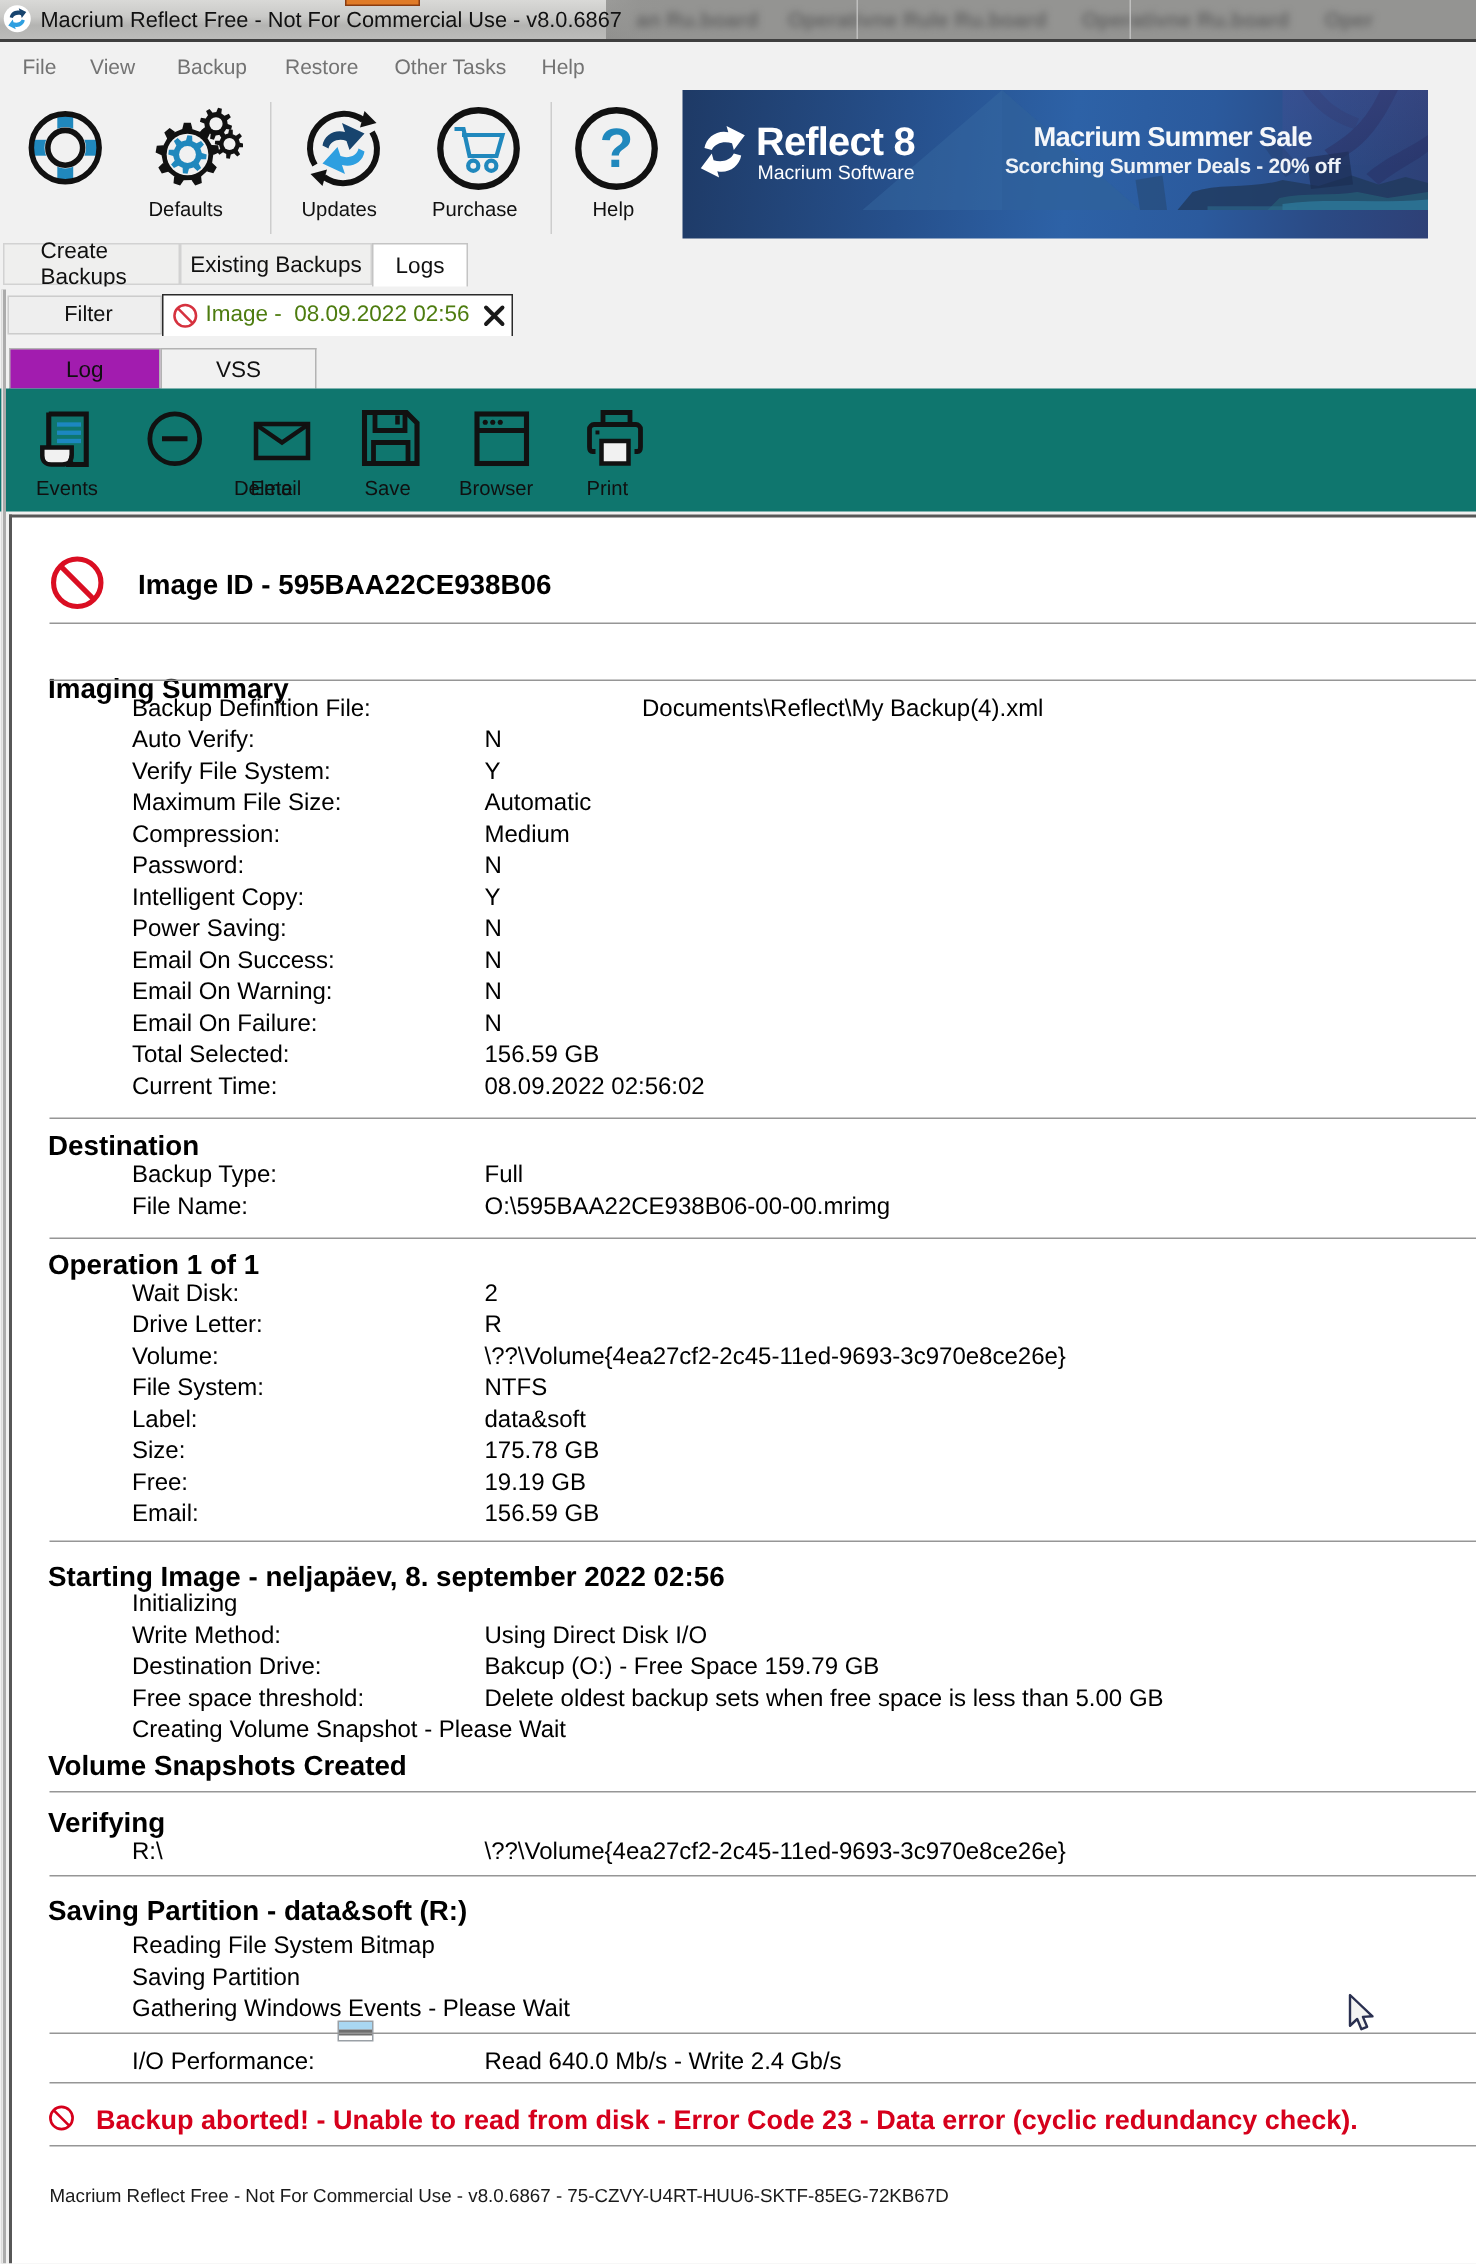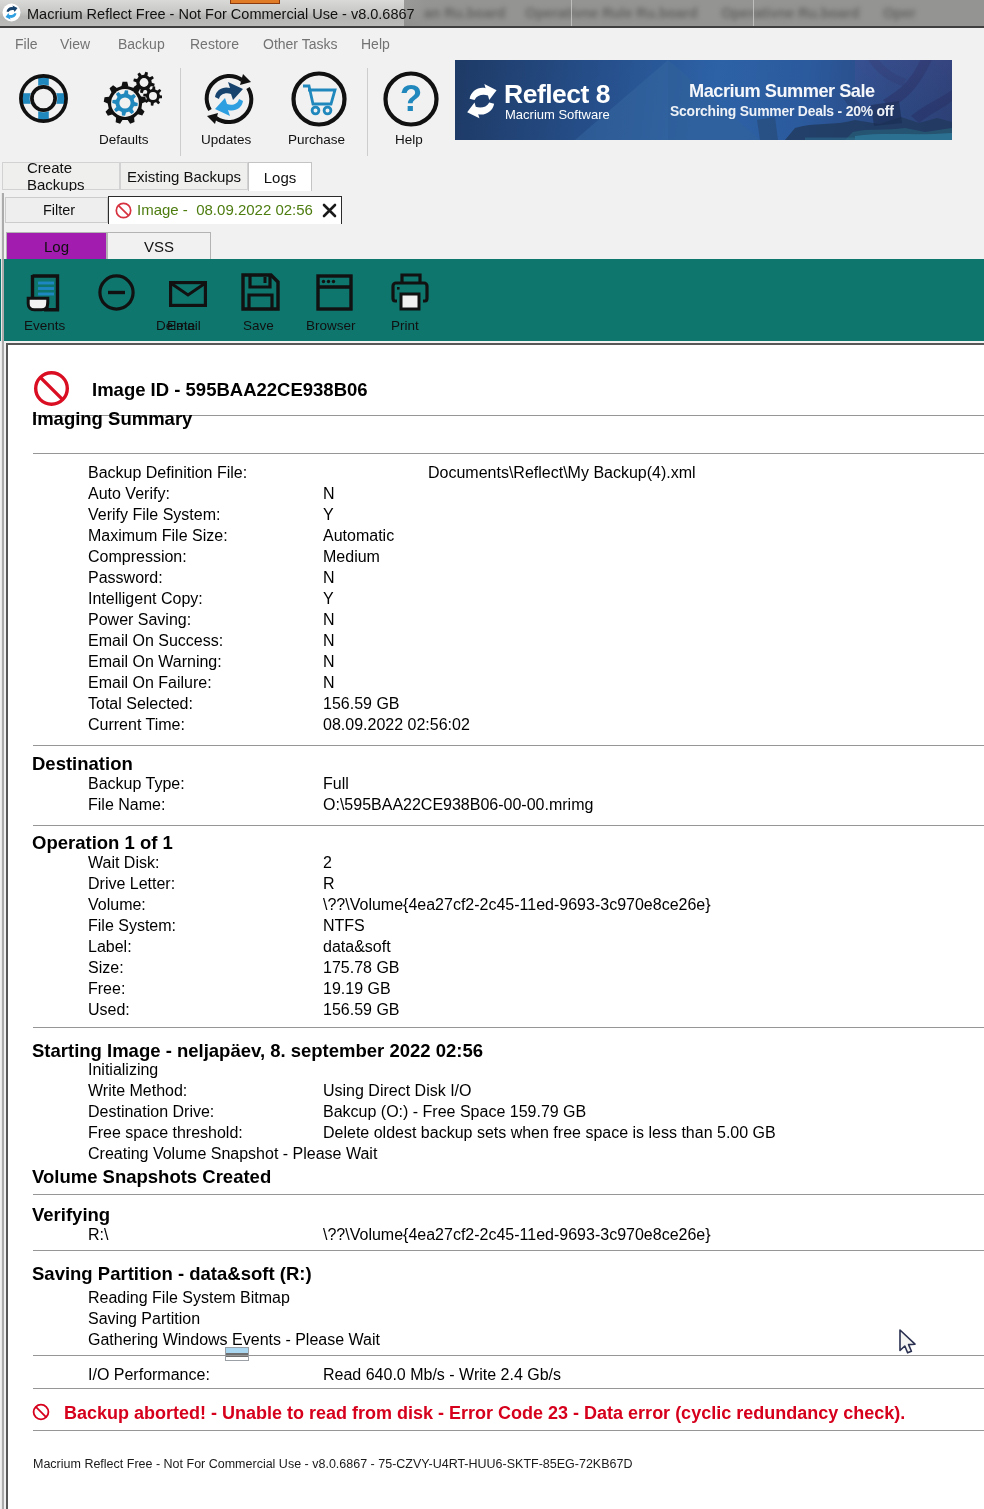--- a/index.html
+++ b/index.html
@@ -17,21 +17,21 @@
 #titlebar .btmline { position:absolute; left:0; top:26px; width:984px; height:2px; background:#3f3f3f; }
 #apptitle { position:absolute; left:27px; top:6px; font-size:14.5px; color:#111; white-space:nowrap; }
 
 #menubar { position:absolute; left:0; top:28px; width:984px; height:30px; background:#f1f1f1; }
 .menuitem { position:absolute; top:8px; font-size:14px; color:#737373; }
 
 #toolbar1 { position:absolute; left:0; top:58px; width:984px; height:104px; background:#f1f1f1; }
 .tdiv { position:absolute; top:10px; width:1px; height:88px; background:#cdcdcd; }
 .tlabel { position:absolute; font-size:13.5px; color:#101010; text-align:center; white-space:nowrap; }
 
-#banner { position:absolute; left:455px; top:60px; width:497px; height:80px; overflow:hidden;
+#banner { position:absolute; left:455px; top:60px; width:497px; height:99px; overflow:hidden;
   background:linear-gradient(97deg,#1e3a66 0%, #26508c 30%, #2d62a7 52%, #2b5a9d 70%, #2b4a84 86%, #2e4076 100%); }
 
 #maintabs { position:absolute; left:0; top:162px; width:984px; height:29px; background:#f1f1f1; }
 .mtab { position:absolute; top:0; height:28px; background:#efefee; border:1px solid #d2d2d2; font-size:15px; color:#101010;
   display:flex; align-items:center; justify-content:center; }
 .mtab.sel { background:#fff; border-color:#c4c4c4; border-bottom:none; height:29px; z-index:2; }
 
 #filterrow { position:absolute; left:0; top:191px; width:984px; height:41px; background:#f1f1f1; }
 #ftab { position:absolute; left:5px; top:6px; width:103px; height:26px; background:#eeeeee; border:1px solid #cccccc; font-size:14.5px; color:#101010; display:flex; align-items:center; justify-content:center; }
 #seltab { position:absolute; left:108px; top:5px; width:234px; height:28px; background:#fff; border:1px solid #2b2b2b; border-bottom:none; font-size:15px; color:#4d7c0f; }
@@ -258,21 +258,21 @@
   <div id="lborder"></div>
 
   <div id="panel"></div>
   <div id="content">
     <svg class="abs" style="left:33px;top:370px" width="37" height="37" viewBox="0 0 37 37">
       <circle cx="18.5" cy="18.5" r="15.8" fill="none" stroke="#da0e22" stroke-width="3.4"></circle>
       <line x1="7.6" y1="7.6" x2="29.4" y2="29.4" stroke="#da0e22" stroke-width="3.4"></line>
     </svg>
     <div class="h1" style="left:92px;top:379px;">Image ID - 595BAA22CE938B06</div>
     <div class="hr" style="top:415px"></div>
-    <div class="h1" style="top:408px;">Imaging Summary</div>
+    <div class="h1" style="top:448px;">Imaging Summary</div>
     <div class="hr" style="top:453px"></div>
 
     <div class="lbl" style="top:464px">Backup Definition File:</div>
       <div class="val" style="left:428px;top:464px">Documents\Reflect\My Backup(4).xml</div>
     <div class="lbl" style="top:485px">Auto Verify:</div>
       <div class="val" style="top:485px">N</div>
     <div class="lbl" style="top:506px">Verify File System:</div>
       <div class="val" style="top:506px">Y</div>
     <div class="lbl" style="top:527px">Maximum File Size:</div>
       <div class="val" style="top:527px">Automatic</div>
@@ -311,21 +311,21 @@
     <div class="lbl" style="top:896px">Volume:</div>
       <div class="val" style="top:896px">\??\Volume{4ea27cf2-2c45-11ed-9693-3c970e8ce26e}</div>
     <div class="lbl" style="top:917px">File System:</div>
       <div class="val" style="top:917px">NTFS</div>
     <div class="lbl" style="top:938px">Label:</div>
       <div class="val" style="top:938px">data&amp;soft</div>
     <div class="lbl" style="top:959px">Size:</div>
       <div class="val" style="top:959px">175.78 GB</div>
     <div class="lbl" style="top:980px">Free:</div>
       <div class="val" style="top:980px">19.19 GB</div>
-    <div class="lbl" style="top:1001px">Used:</div>
+    <div class="lbl" style="top:1001px">Email:</div>
       <div class="val" style="top:1001px">156.59 GB</div>
 
     <div class="hr" style="top:1027px"></div>
     <div class="h1" style="top:1040px;">Starting Image - neljapäev, 8. september 2022 02:56</div>
     <div class="lbl" style="top:1061px">Initializing</div>
     <div class="lbl" style="top:1082px">Write Method:</div>
       <div class="val" style="top:1082px">Using Direct Disk I/O</div>
     <div class="lbl" style="top:1103px">Destination Drive:</div>
       <div class="val" style="top:1103px">Bakcup (O:) - Free Space 159.79 GB</div>
     <div class="lbl" style="top:1124px">Free space threshold:</div>

